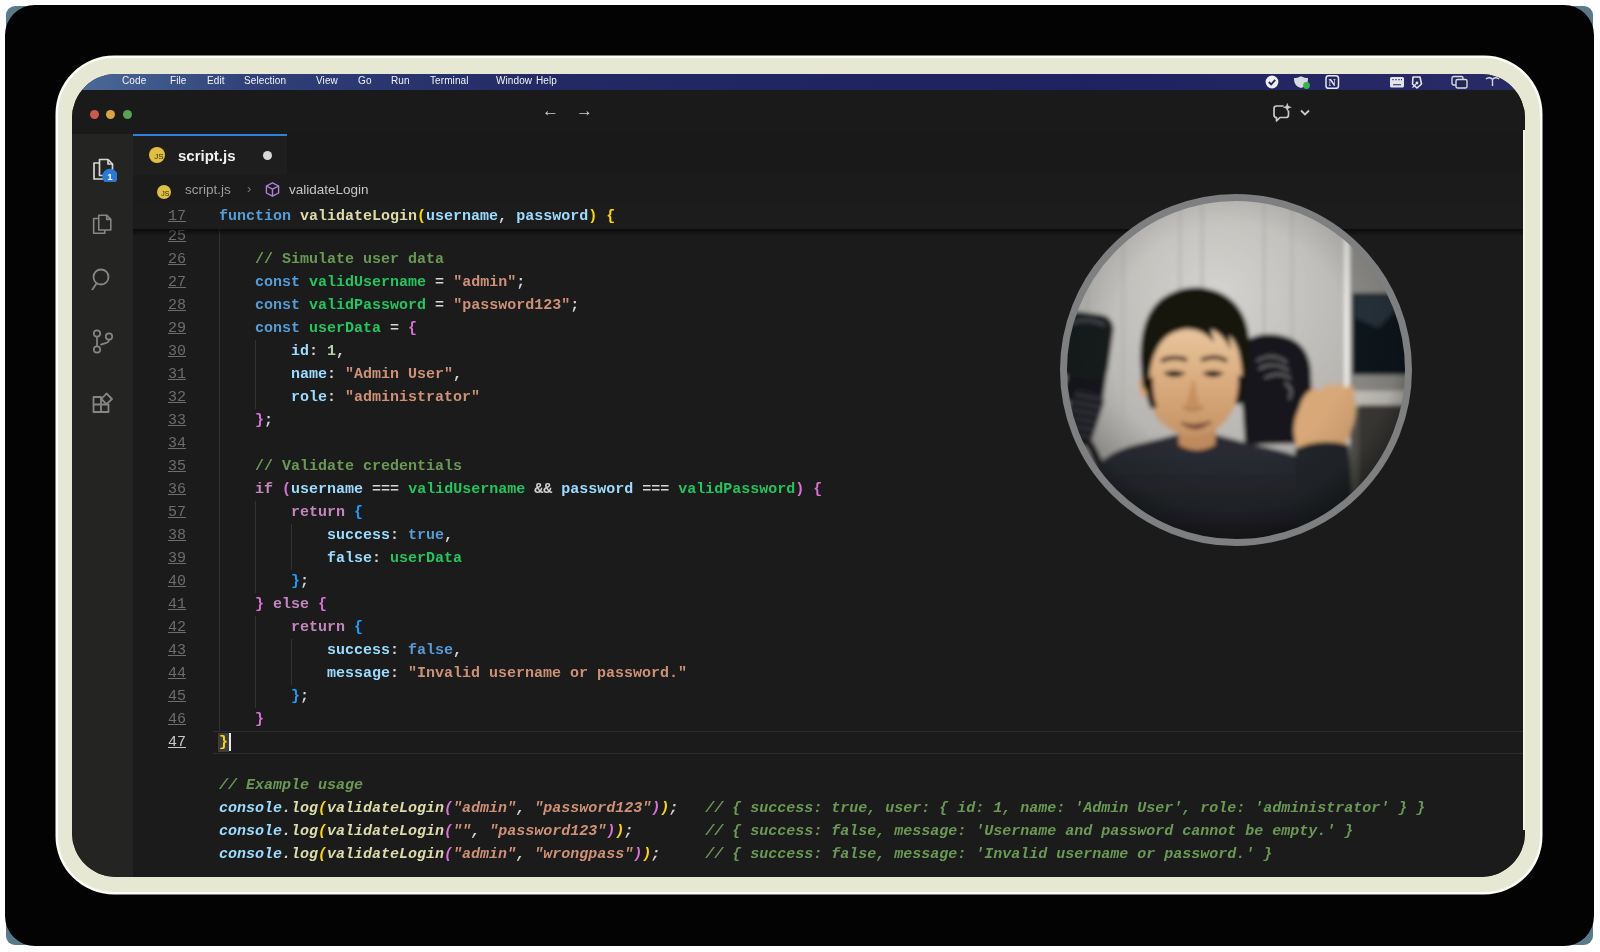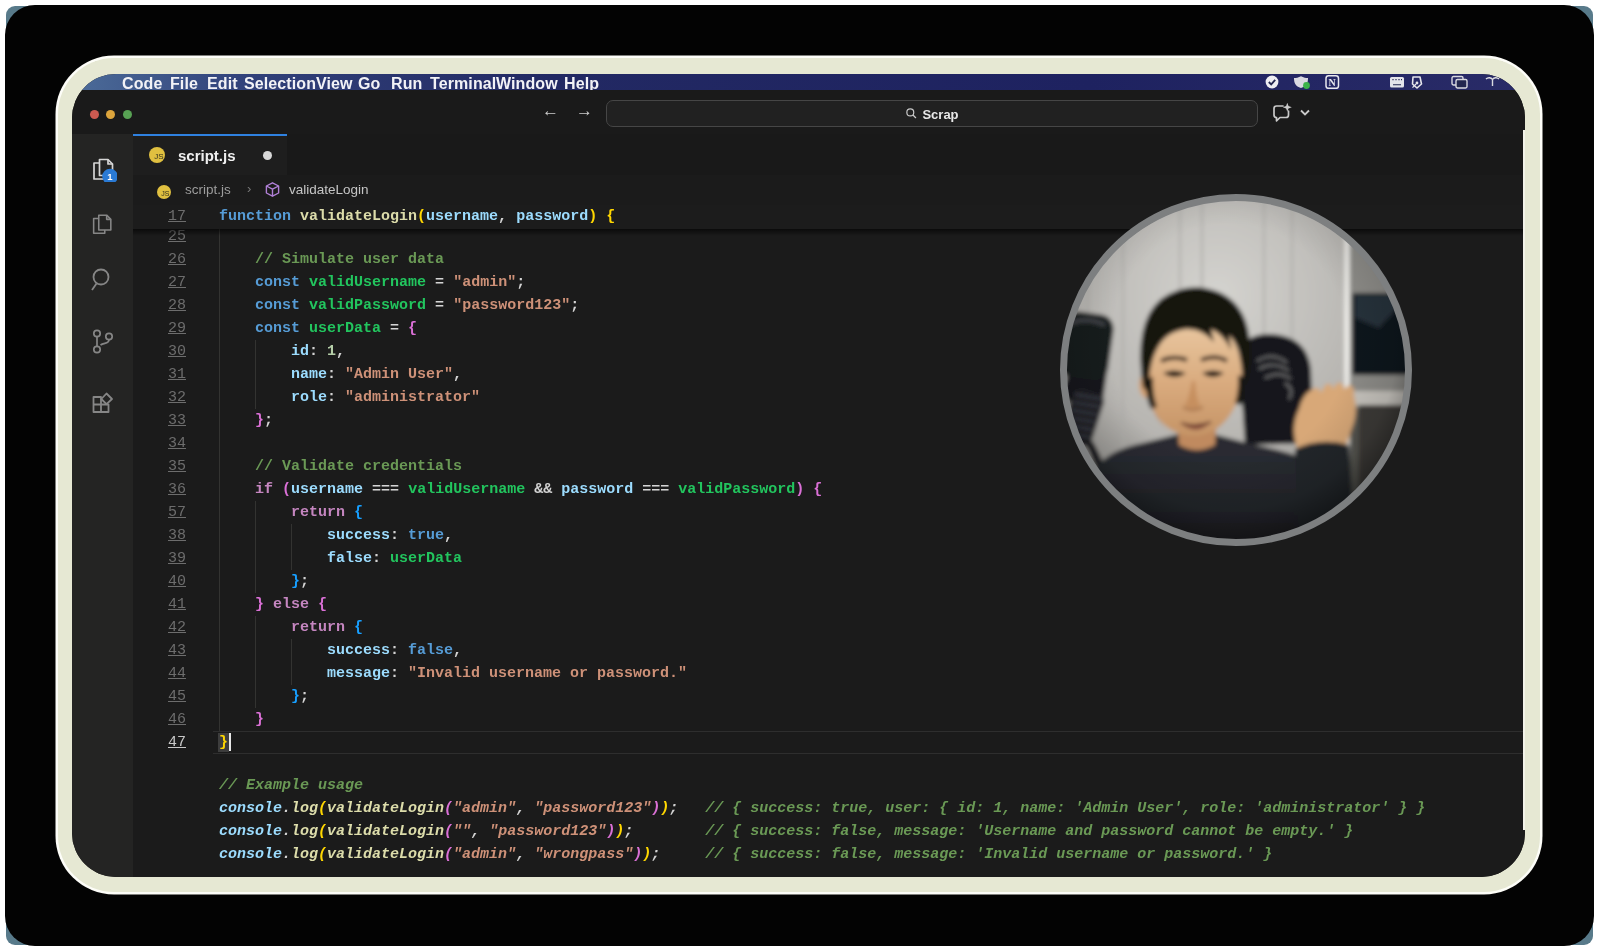--- a/index.html
+++ b/index.html
@@ -5,21 +5,21 @@
   html,body{margin:0;padding:0;background:#fff;}
   #stage{position:relative;width:1600px;height:952px;background:#ffffff;overflow:hidden;font-family:"Liberation Sans",sans-serif;}
   .abs{position:absolute;}
   #teal{left:6px;top:6px;width:1587px;height:939px;border-radius:9px;background:#587a8a;}
   #blackcard{left:5px;top:5px;width:1589px;height:941px;border-radius:30px;background:#030303;}
   #cream{left:58px;top:58px;width:1482px;height:834px;border-radius:56px;background:#e6e8d3;box-shadow:0 0 0 2.5px #fdfdf8;}
   #win{left:72px;top:74px;width:1453px;height:803px;border-radius:44px;background:#1b1b1b;overflow:hidden;}
 
   
   #menubar{left:0;top:0;width:100%;height:16px;background:linear-gradient(90deg,#4c6c99 0%,#31417a 12%,#222963 33%,#1e2260 70%,#292b67 100%);}
-  .mi{position:absolute;top:1px;font-size:16px;font-weight:700;color:#f2f2f6;letter-spacing:.1px;}
+  .mi{position:absolute;top:1px;font-size:10px;font-weight:400;color:#f2f2f6;letter-spacing:.1px;}
 
   
   #titlebar{left:0;top:16px;width:100%;height:44px;background:#1a1a1a;}
   .tl{position:absolute;top:19.5px;width:9px;height:9px;border-radius:50%;}
   .navarrow{position:absolute;top:11px;font-size:17px;color:#cdcdcd;font-weight:400;}
   #searchbox{left:534px;top:26px;width:650px;height:25px;background:#212121;border:1px solid #464646;border-radius:7px;color:#e8e8e8;}
 
   
   #tabbar{left:61px;top:60px;width:1392px;height:41px;background:#191919;border-bottom:2px solid #121212;box-sizing:content-box;}
   #tab1{left:0;top:0;width:154px;height:41px;background:#1e1e1e;border-top:2.5px solid #2f81e0;box-sizing:border-box;}
@@ -68,21 +68,21 @@
     <div id="menubar" class="abs">
       <span class="mi" style="left:50px;">Code</span>
       <span class="mi" style="left:98px;">File</span>
       <span class="mi" style="left:135px;">Edit</span>
       <span class="mi" style="left:172px;">Selection</span>
       <span class="mi" style="left:244px;">View</span>
       <span class="mi" style="left:286px;">Go</span>
       <span class="mi" style="left:319px;">Run</span>
       <span class="mi" style="left:358px;">Terminal</span>
       <span class="mi" style="left:424px;">Window</span>
-      <span class="mi" style="left:492px;">Help</span>
+      <span class="mi" style="left:464px;">Help</span>
       <svg class="abs" style="left:1192px;top:1px;" width="240" height="14" viewBox="0 0 240 14">
 
         <circle cx="8" cy="7" r="6.4" fill="#eeeef2"></circle>
         <path d="M4.8 7 L7.2 9.4 L11.2 4.8" fill="none" stroke="#23274f" stroke-width="1.8"></path>
 
         <path d="M37 1.2 C39.5 2.6 42 3 44 3 C44 8 42.5 11.4 37 13 C31.5 11.4 30 8 30 3 C32 3 34.5 2.6 37 1.2 Z" fill="#d9d9e2"></path>
         <circle cx="42.5" cy="10.5" r="3.4" fill="#3bb34a"></circle>
 
         <rect x="62" y="0.8" width="12.5" height="12.5" rx="2.6" fill="none" stroke="#e8e8ee" stroke-width="1.5"></rect>
         <text x="68.2" y="11" font-size="10" font-weight="bold" fill="#e8e8ee" text-anchor="middle" font-family="Liberation Serif,serif">N</text>
@@ -107,27 +107,20 @@
         <line x1="228.5" y1="4.4" x2="228.5" y2="11" stroke="#d9d9e0" stroke-width="1.4"></line>
       </svg>
     </div>
 
     <div id="titlebar" class="abs">
       <div class="tl" style="left:18px;background:#cd5a50;"></div>
       <div class="tl" style="left:34px;background:#dca43c;"></div>
       <div class="tl" style="left:51px;background:#58a254;"></div>
       <span class="navarrow" style="left:470px;">←</span>
       <span class="navarrow" style="left:504px;">→</span>
-    </div>
-    <div id="searchbox" class="abs">
-      <span style="position:absolute;left:50%;top:50%;transform:translate(-50%,-50%);font-size:13px;font-weight:700;white-space:nowrap;">
-        <svg width="12" height="12" viewBox="0 0 16 16" style="vertical-align:-1.5px;margin-right:5px;">
-            <circle cx="6.5" cy="6.5" r="4.6" fill="none" stroke="#c9c9c9" stroke-width="1.6"></circle>
-            <line x1="10" y1="10" x2="14" y2="14" stroke="#c9c9c9" stroke-width="1.6"></line>
-          </svg>Scrap</span>
     </div>
     <span id="copilot" class="abs" style="left:1199px;top:28px;">
       <svg width="42" height="22" viewBox="0 0 42 22">
         <path d="M3 6.5 Q3 4 5.5 4 H12 M17.5 9 V13 Q17.5 15.5 15 15.5 H9 L5.5 18.8 V15.5 Q3 15.5 3 13 V6.5" fill="none" stroke="#c9c9c9" stroke-width="1.7" stroke-linejoin="round" stroke-linecap="round"></path>
         <path d="M16.3 0.8 L17.5 4.1 L20.8 5.3 L17.5 6.5 L16.3 9.8 L15.1 6.5 L11.8 5.3 L15.1 4.1 Z" fill="#c9c9c9"></path>
         <path d="M30 8.5 L34 12.5 L38 8.5" fill="none" stroke="#c9c9c9" stroke-width="1.8"></path>
       </svg>
     </span>
 
     <div id="actbar" class="abs">

